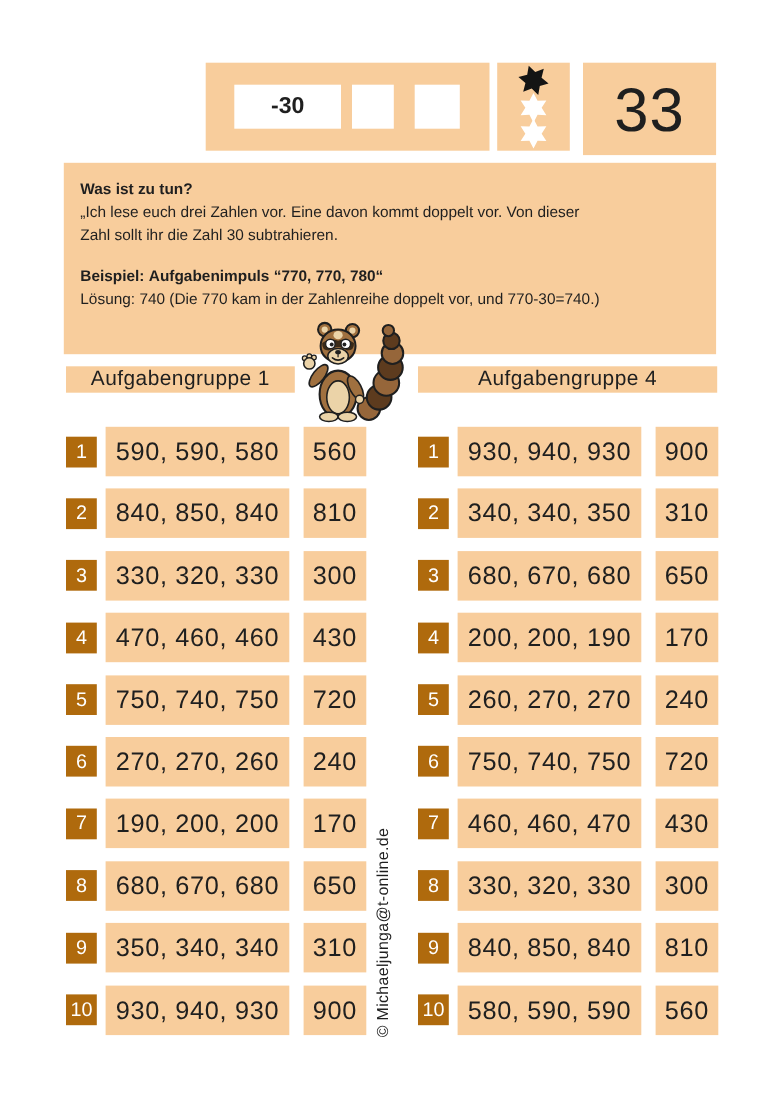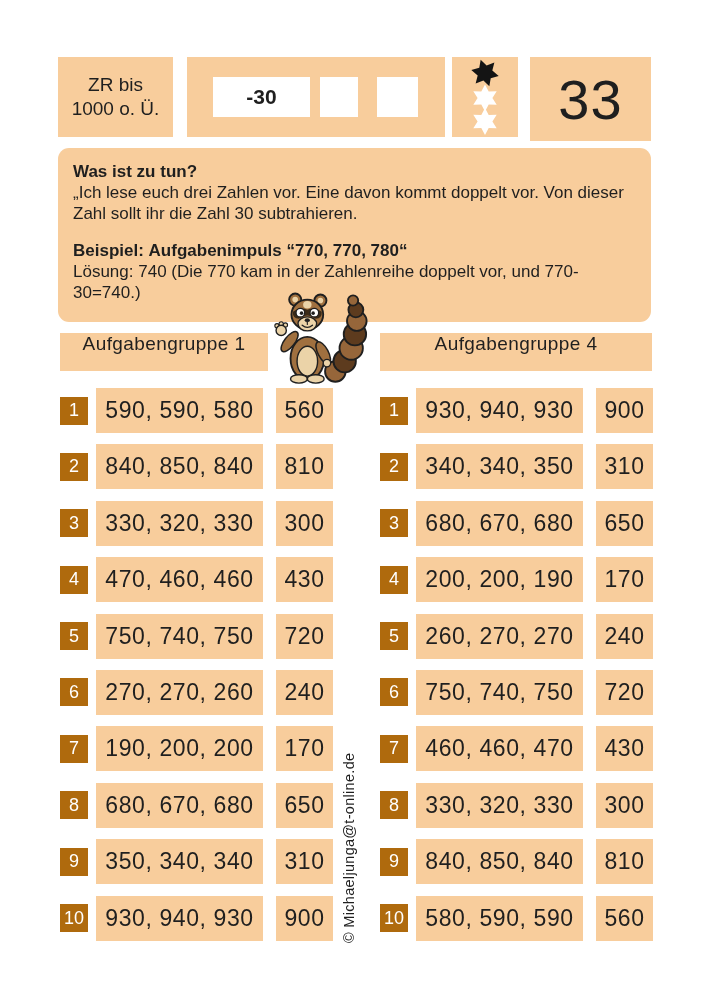--- a/index.html
+++ b/index.html
@@ -31,29 +31,29 @@
   .f2 { left: 133px; width: 38px; }
   .f3 { left: 190px; width: 41px; }
   .box-stars { left: 452px; top: 57px; width: 66px; height: 80px;
     display: flex; align-items: center; justify-content: center; }
   .box-num { left: 530px; top: 57px; width: 121px; height: 84px;
     display: flex; align-items: center; justify-content: center;
     font-size: 56px; letter-spacing: 1px; }
 
   
   .instructions { left: 58px; top: 148px; width: 593px; height: 174px;
-    padding: 13px 15px; font-size: 17px; line-height: 21px; border-radius: 11px; }
+    padding: 13px 15px; font-size: 14px; line-height: 21px; }
   .instructions p { margin: 0; }
   .bold { font-weight: bold; }
   .italic { }
   .example { margin-top: 16px !important; }
 
   
-  .band { position: absolute; top: 333px; height: 38px; background: var(--peach);
-    display: flex; align-items: flex-start; justify-content: center;
+  .band { position: absolute; top: 333px; height: 24px; background: var(--peach);
+    display: flex; align-items: center; justify-content: center;
     font-size: 19px; letter-spacing: 0.4px; }
   .band1 { left: 60px; width: 208px; }
   .band2 { left: 380px; width: 272px; }
 
   
   .raccoon { position: absolute; left: 256px; top: 283px; z-index: 2; }
 
   
   .rows { position: absolute; top: 388px; }
   .rows1 { left: 60px; }
@@ -71,24 +71,20 @@
   
   .copyright { position: absolute; left: 341px; top: 943px;
     transform: rotate(-90deg); transform-origin: 0 0;
     white-space: nowrap; font-size: 14.5px; letter-spacing: 0.3px; }
 </style>
 </head>
 <body>
 
 <div class="page">
 
-  <div class="pbox box-range">
-    <div>ZR bis</div>
-    <div>1000 o. Ü.</div>
-  </div>
 
   <div class="pbox box-op">
     <div class="field f1">-30</div>
     <div class="field f2"></div>
     <div class="field f3"></div>
   </div>
 
   <div class="pbox box-stars">
     <svg width="50" height="80" viewBox="0 0 50 80">
       <g stroke="none">

